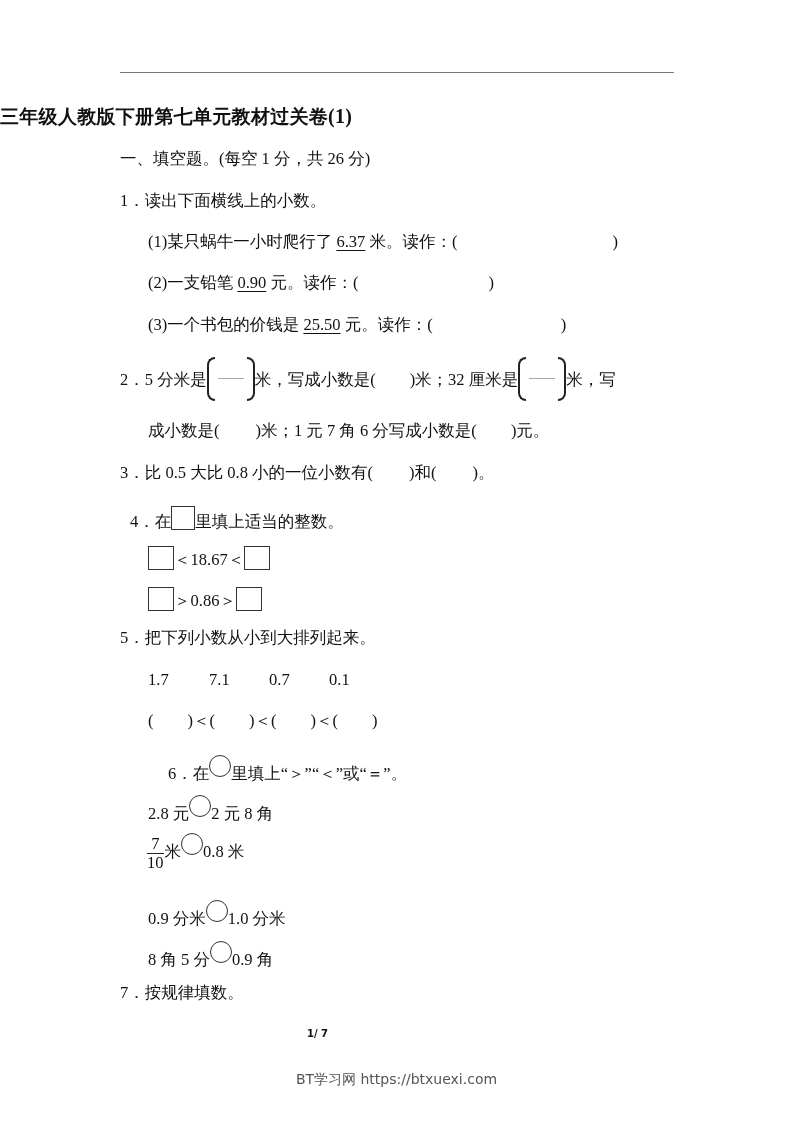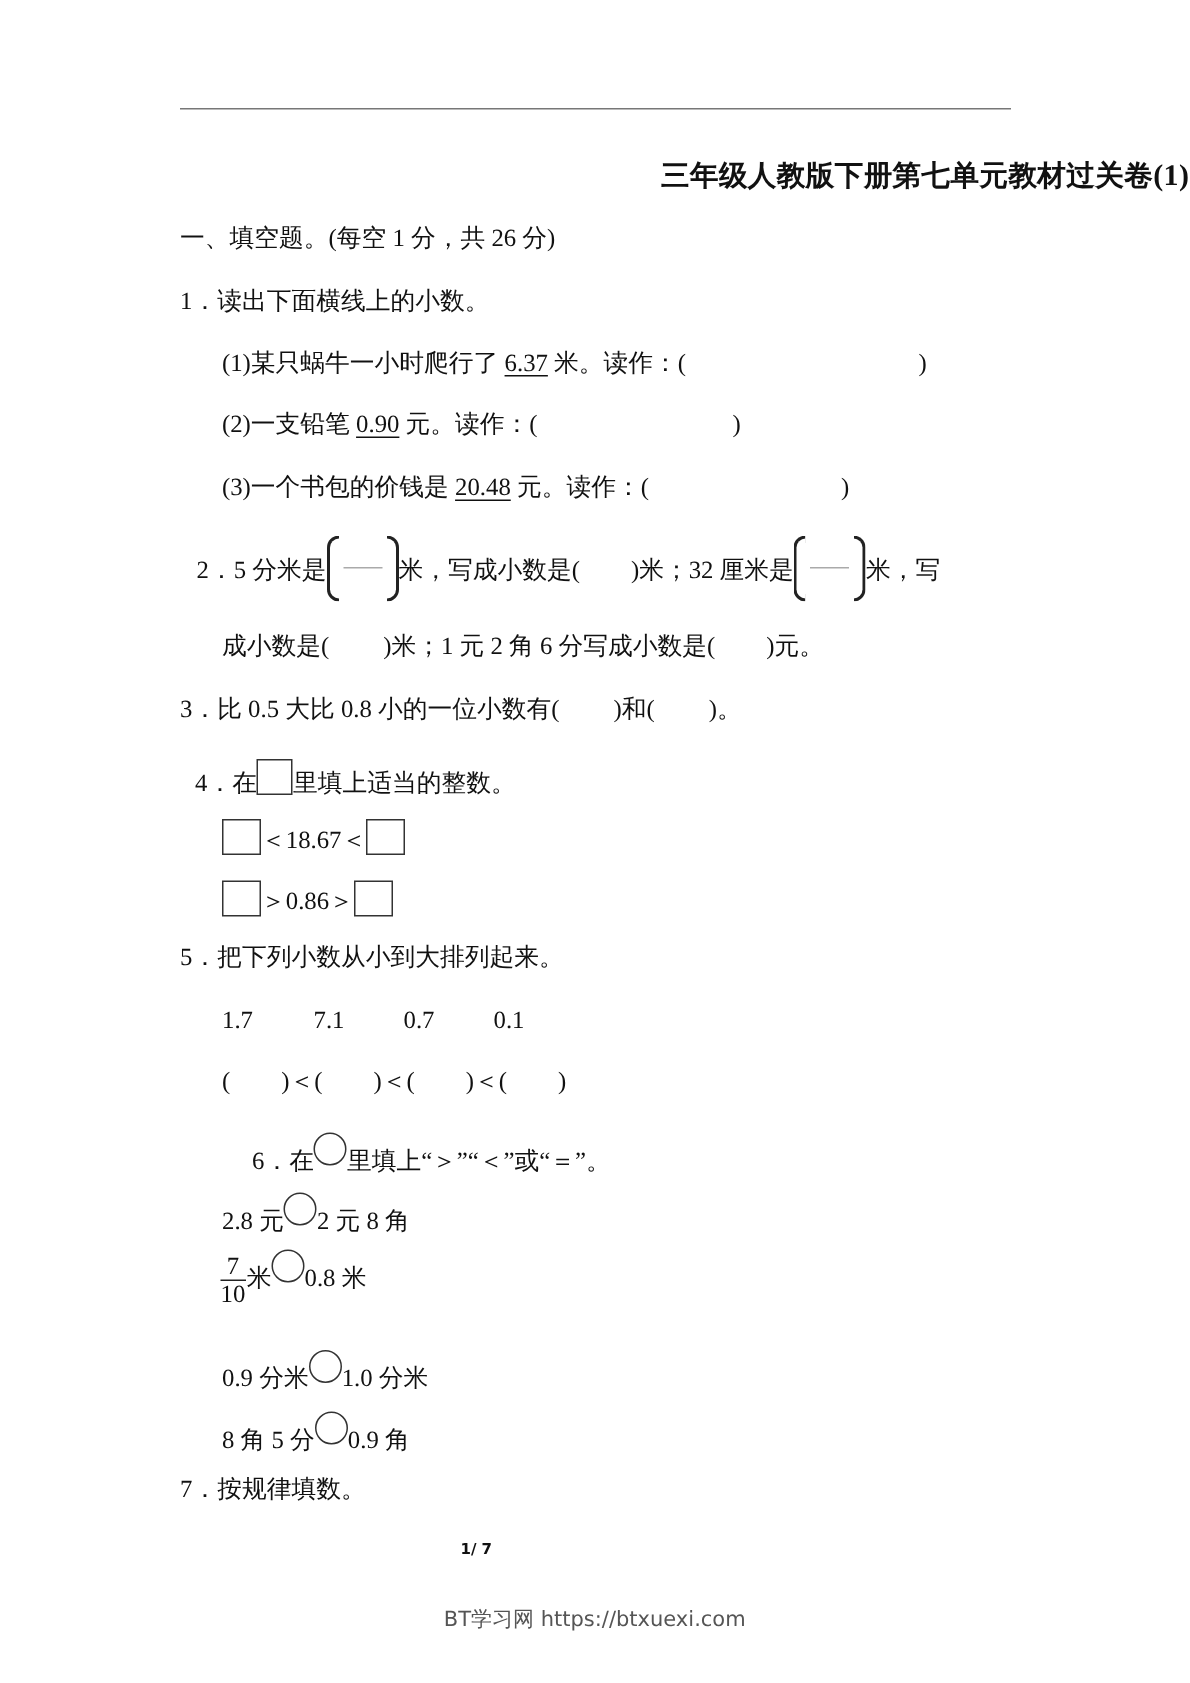--- a/index.html
+++ b/index.html
@@ -4,21 +4,21 @@
 <style>
   html, body { margin: 0; padding: 0; background: #ffffff; }
   body {
     width: 793px; height: 1122px; position: relative; overflow: hidden;
     font-family: "Liberation Serif", "DejaVu Serif", serif;
     color: #111;
     font-size: 16.5px;
   }
   .top-rule { position: absolute; left: 120px; top: 72px; width: 554px; height: 0; border-top: 1.5px solid #777; }
   .title {
-    position: absolute; top: 104px; left: 0; width: 793px; text-align: right;
+    position: absolute; top: 104px; left: 0; width: 793px; text-align: left;
     font-family: "DejaVu Sans", "Liberation Sans", sans-serif;
     font-weight: bold; font-size: 19px; letter-spacing: 0.3px;
   }
   .title .num { font-family: "Liberation Serif", serif; font-weight: bold; font-size: 20px; }
   .line { position: absolute; white-space: nowrap; line-height: 22px; }
   .u { text-decoration: underline; text-underline-offset: 3px; }
   .gap { display: inline-block; }
   .sq { display: inline-block; width: 22px; height: 22px; border: 1px solid #333; vertical-align: -5px; box-sizing: border-box; }
   .circ { display: inline-block; width: 22px; height: 22px; border: 1px solid #333; border-radius: 50%; vertical-align: 2px; box-sizing: border-box; }
   .bigparen {
@@ -45,33 +45,33 @@
 <div class="title"><span>三年级人教版下册第七单元教材过关卷</span><span class="num">(1)</span></div>
 
 <div class="line" style="left:120px; top:148px;">一、填空题。(每空 1 分，共 26 分)</div>
 
 <div class="line" style="left:120px; top:190px;"><span>1．</span><span>读出下面横线上的小数。</span></div>
 
 <div class="line" style="left:148px; top:231px;"><span>(1)某只蜗牛一小时爬行了 </span><span class="u">6.37</span><span> 米。读作：(</span><span class="gap" style="width:155px;"></span><span>)</span></div>
 
 <div class="line" style="left:148px; top:272px;"><span>(2)一支铅笔 </span><span class="u">0.90</span><span> 元。读作：(</span><span class="gap" style="width:130px;"></span><span>)</span></div>
 
-<div class="line" style="left:148px; top:314px;"><span>(3)一个书包的价钱是 </span><span class="u">20.48</span><span> 元。读作：(</span><span class="gap" style="width:128px;"></span><span>)</span></div>
+<div class="line" style="left:148px; top:314px;"><span>(3)一个书包的价钱是 </span><span class="u">25.50</span><span> 元。读作：(</span><span class="gap" style="width:128px;"></span><span>)</span></div>
 
-<div class="line" style="left:131px; top:366px; line-height:48px; top:355px;"><span>2．</span><span>5 分米是</span><span class="bigparen">
+<div class="line" style="left:120px; top:366px; line-height:48px; top:355px;"><span>2．</span><span>5 分米是</span><span class="bigparen">
       <span class="pl"></span>
       <span class="frac"></span>
       <span class="pr"></span>
     </span><span>米，写成小数是(</span><span class="gap" style="width:34px;"></span><span>)米；32 厘米是</span><span class="bigparen">
       <span class="pl"></span>
       <span class="frac"></span>
       <span class="pr"></span>
     </span><span>米，写</span></div>
 
-<div class="line" style="left:148px; top:420px;"><span>成小数是(</span><span class="gap" style="width:36px;"></span><span>)米；1 元 2 角 6 分写成小数是(</span><span class="gap" style="width:34px;"></span><span>)元。</span></div>
+<div class="line" style="left:148px; top:420px;"><span>成小数是(</span><span class="gap" style="width:36px;"></span><span>)米；1 元 7 角 6 分写成小数是(</span><span class="gap" style="width:34px;"></span><span>)元。</span></div>
 
 <div class="line" style="left:120px; top:462px;"><span>3．</span><span>比 0.5 大比 0.8 小的一位小数有(</span><span class="gap" style="width:36px;"></span><span>)和(</span><span class="gap" style="width:36px;"></span><span>)。</span></div>
 
 <div class="line" style="left:120px; top:506px;margin-left:10px;"><span>4．</span><span>在</span><span class="sq" style="width:24px;height:24px;vertical-align:-3px;"></span><span>里填上适当的整数。</span></div>
 
 <div class="line" style="left:148px; top:546px;"><span class="sq" style="width:26px;height:24px;"></span><span>＜18.67＜</span><span class="sq" style="width:26px;height:24px;"></span></div>
 
 <div class="line" style="left:148px; top:587px;"><span class="sq" style="width:26px;height:24px;"></span><span>＞0.86＞</span><span class="sq" style="width:26px;height:24px;"></span></div>
 
 <div class="line" style="left:120px; top:627px;"><span>5．</span><span>把下列小数从小到大排列起来。</span></div>

